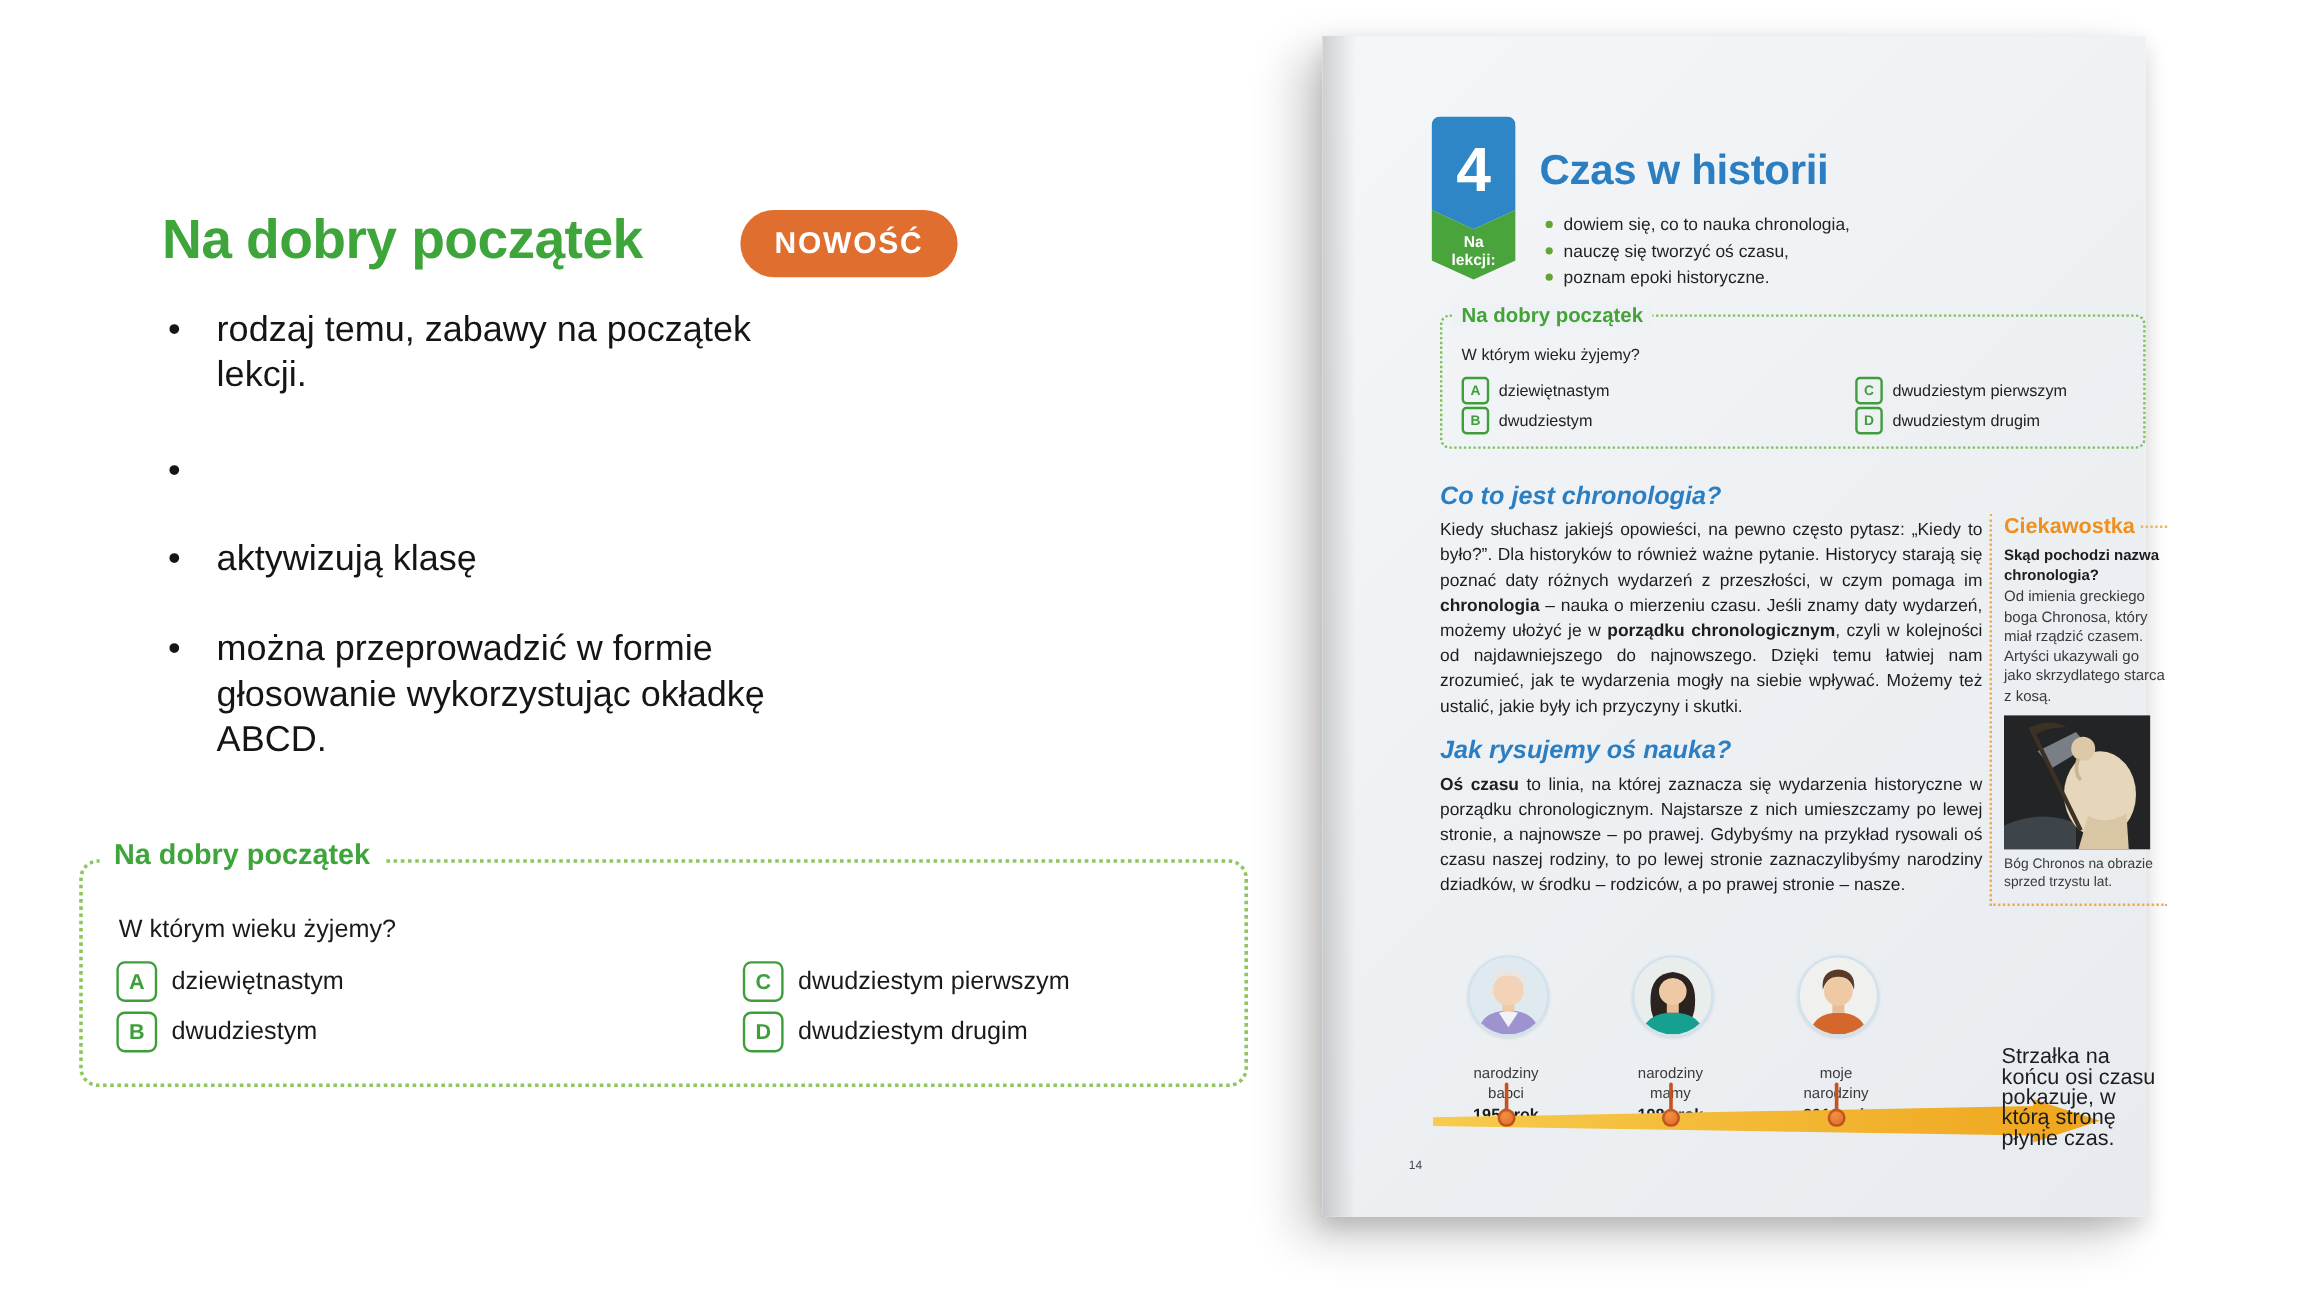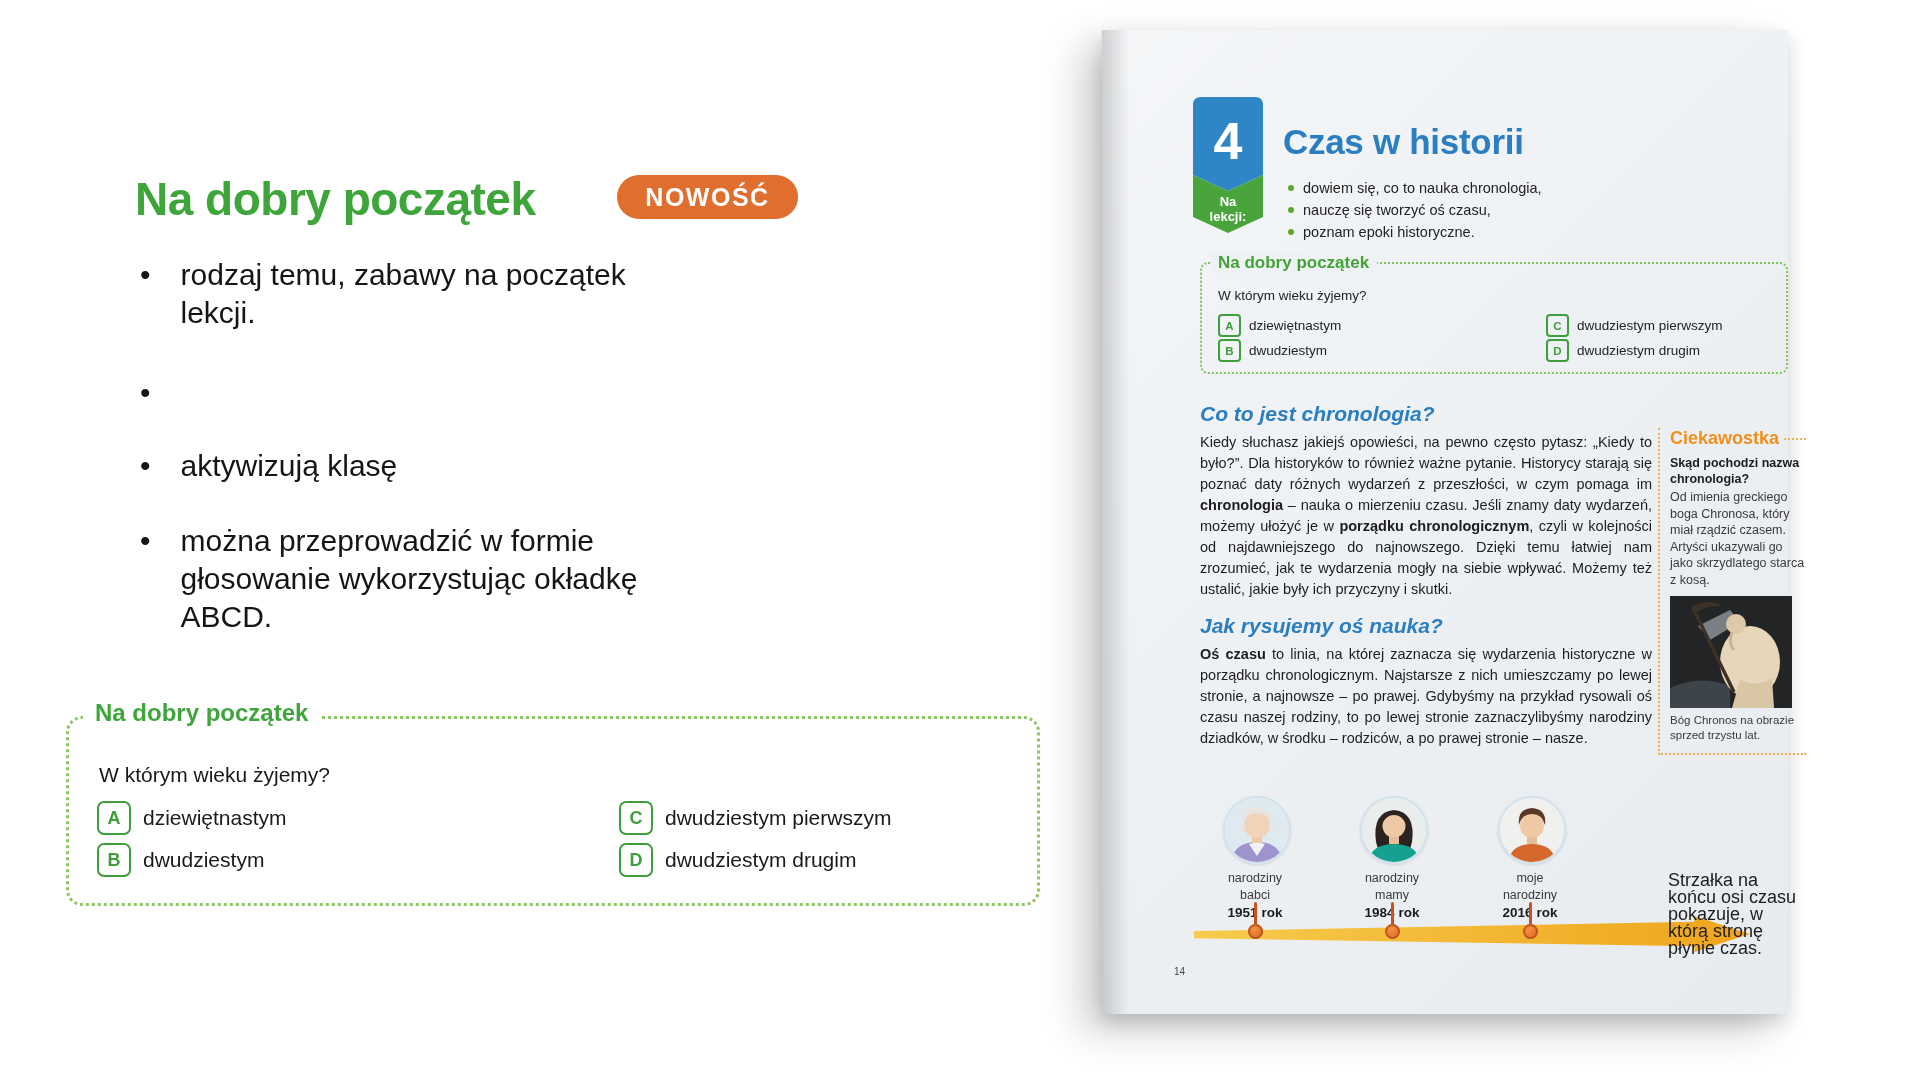--- a/index.html
+++ b/index.html
@@ -2,21 +2,21 @@
 <html><head>
 <meta charset="utf-8">
 <style>
   html,body{margin:0;padding:0;background:#fff;}
   #canvas{position:relative;width:1920px;height:1080px;background:#ffffff;overflow:hidden;
           font-family:"Liberation Sans",sans-serif;color:#111;}
 
   
   .slide-heading{position:absolute;left:135px;top:172px;font-size:46px;font-weight:bold;
                  letter-spacing:-0.5px;color:#3ea53b;}
-  .new-badge{position:absolute;left:617px;top:175px;width:181px;height:44px;border-radius:28px;
+  .new-badge{position:absolute;left:617px;top:175px;width:181px;height:56px;border-radius:28px;
              background:#e06e2e;display:flex;align-items:center;justify-content:center;
              color:#fff;font-weight:bold;font-size:25px;letter-spacing:1.5px;}
   .bullet-item{position:absolute;left:140px;display:flex;gap:30px;font-size:30px;line-height:38px;
                color:#151515;width:560px;}
   .bullet-item .dot{flex:0 0 auto;font-size:30px;line-height:38px;}
   .bullet-item .txt{max-width:492px;}
 
   
   .quiz-box{position:absolute;background:#fff;border:3px dotted #8cc75f;border-radius:16px;}
   .quiz-box.slide{left:66px;top:716px;width:968px;height:184px;}
@@ -69,21 +69,21 @@
   .sidebar-label{display:flex;align-items:center;color:#ef8f1c;font-weight:bold;font-size:18px;}
   .sidebar-label::after{content:"";flex:1;border-top:2px dotted #f0b35c;margin-left:5px;}
   .sidebar-q{font-weight:bold;font-size:12.5px;line-height:16px;color:#1c1c1c;margin-top:6px;}
   .sidebar-body{font-size:12.5px;line-height:16.5px;color:#3a3a3a;margin-top:2px;}
   .sidebar-img{margin-top:8px;width:122px;height:112px;display:block;}
   .sidebar-cap{font-size:11.5px;line-height:15px;color:#3a3a3a;margin-top:5px;}
 
   
   .tl-photo{position:absolute;width:64px;height:64px;border-radius:50%;overflow:hidden;
             border:2px solid #cfe2ee;box-shadow:0 1px 3px rgba(0,0,0,0.12);}
-  .tl-cap{position:absolute;width:130px;text-align:center;font-size:12.5px;line-height:17px;color:#3a3a3a;}
+  .tl-cap{position:absolute;width:130px;text-align:center;font-size:12.5px;line-height:17px;color:#3a3a3a;margin-top:16px;}
   .tl-year{font-weight:bold;color:#1b1b1b;font-size:13.5px;}
   .tl-arrow{position:absolute;left:92px;top:886px;width:556px;height:36px;
             background:linear-gradient(90deg,#f7cb4d,#efa51c);
             clip-path:polygon(0 42%,90% 16%,90% 0,100% 50%,90% 100%,90% 84%,0 62%);}
   .tl-stem{position:absolute;width:3px;height:26px;background:#c7511f;border-radius:2px;}
   .tl-dot{position:absolute;width:15px;height:15px;border-radius:50%;
           background:radial-gradient(circle at 40% 35%,#f49140,#d95f25);
           box-shadow:inset 0 0 0 2px rgba(160,60,15,0.55);}
   .tl-note{position:absolute;left:566px;top:842px;width:134px;font-size:18px;line-height:17px;color:#1d1d1f;}
   .page-num{position:absolute;left:72px;top:936px;font-size:10px;color:#44484c;}

